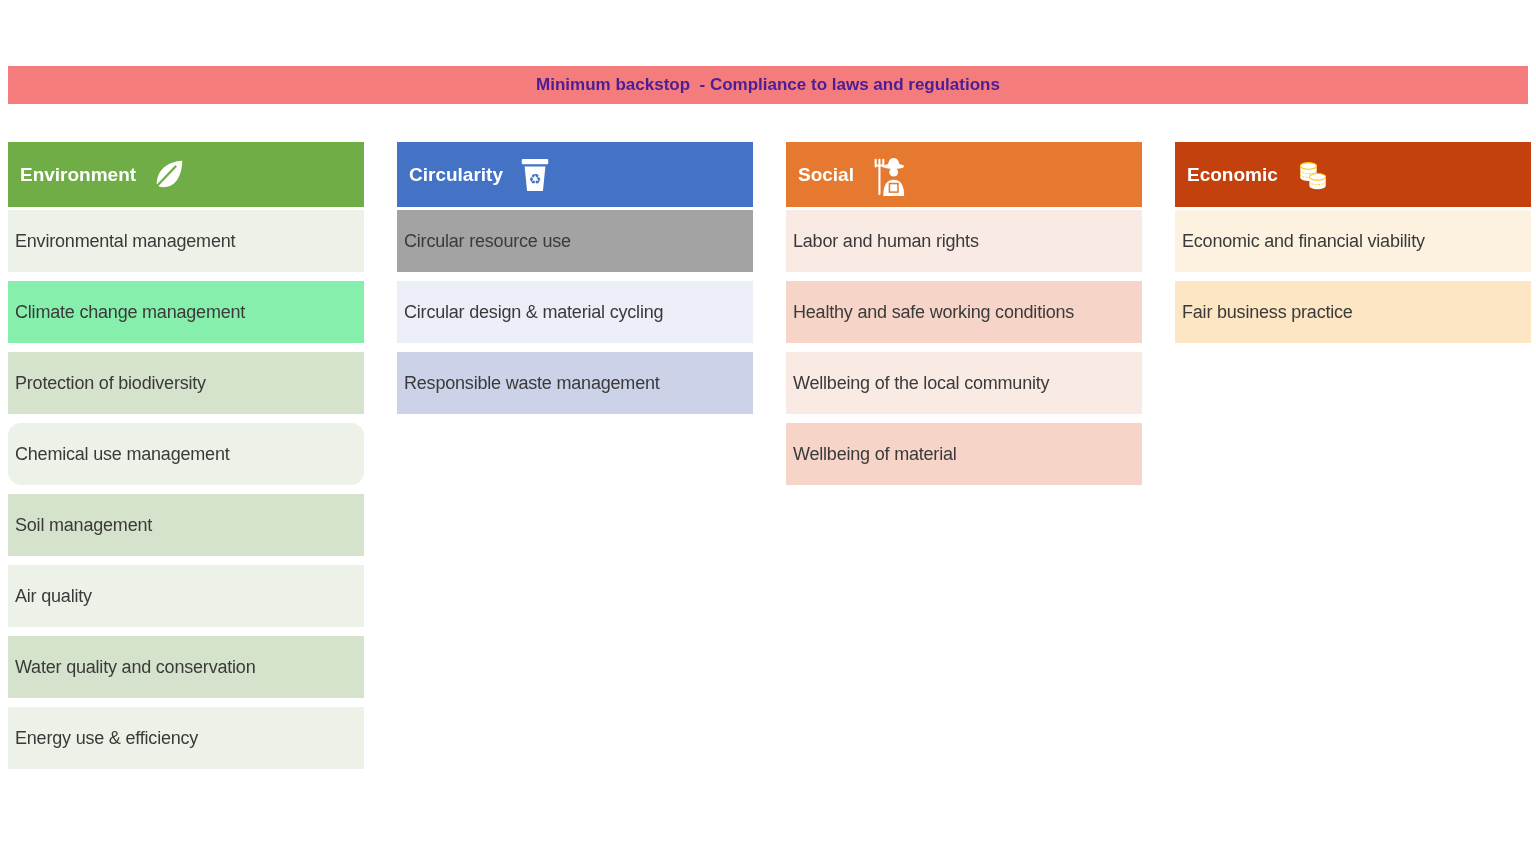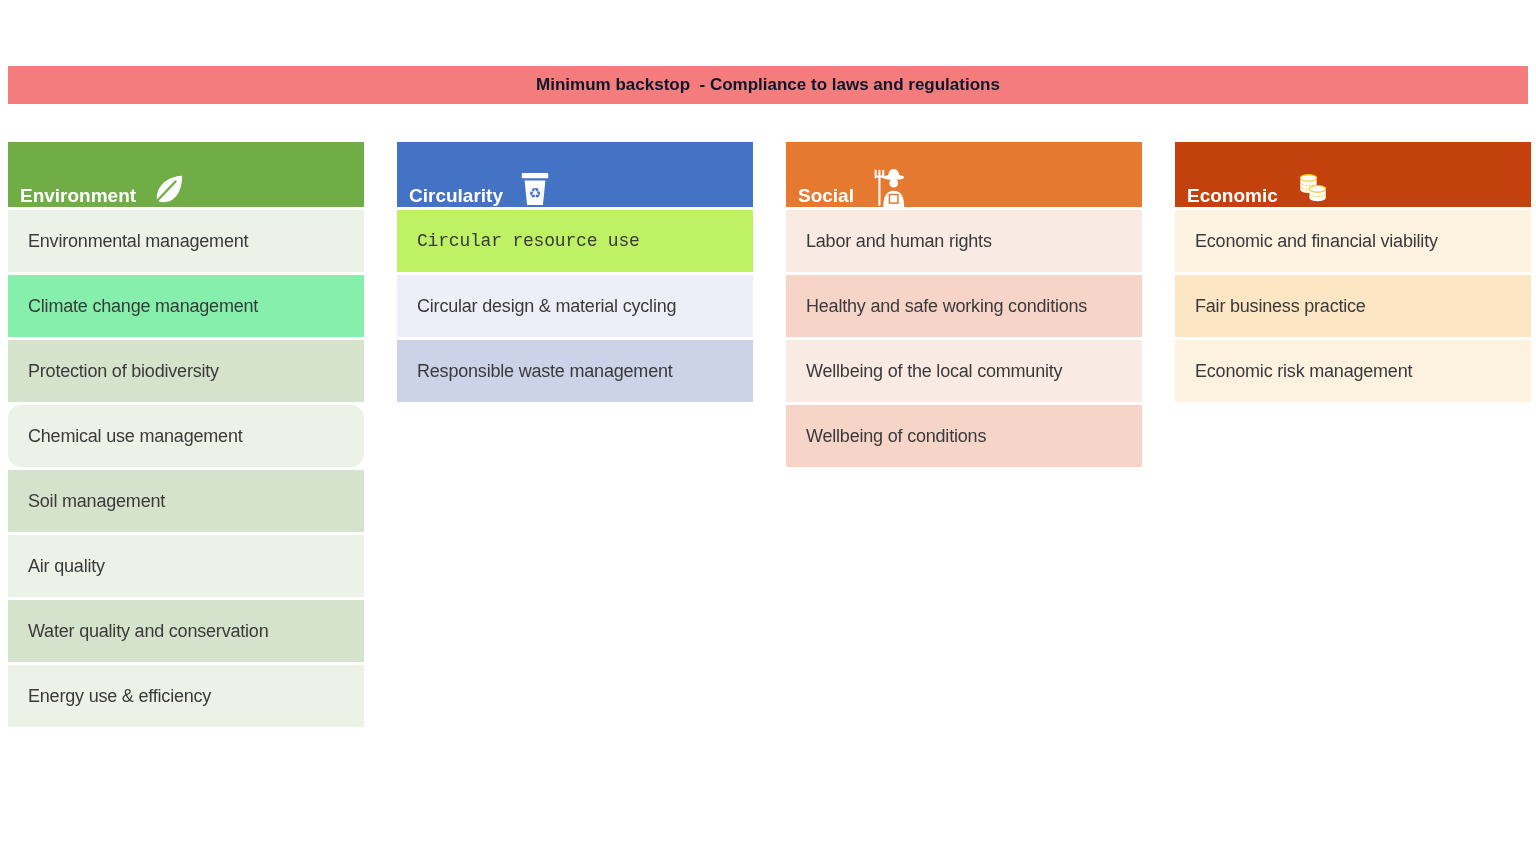--- a/index.html
+++ b/index.html
@@ -27,45 +27,45 @@
     display: grid;
     grid-template-columns: repeat(4, 356px);
     column-gap: 33px;
     align-items: start;
   }
   .column { display: block; }
   .col-header {
     height: 65px;
     margin-bottom: 3px;
     display: flex;
-    align-items: flex-end;
+    align-items: center;
     gap: 15px;
     padding: 0 12px;
     box-sizing: border-box;
     color: #ffffff;
     font-weight: 700;
     font-size: 19px;
   }
   .col-header .icon { display: flex; align-items: center; }
   .row {
     height: 62px;
-    margin-bottom: 3px;
+    margin-bottom: 9px;
     display: flex;
     align-items: center;
-    padding: 0 20px;
+    padding: 0 7px;
     box-sizing: border-box;
     font-size: 18px;
     color: #3a3a3a;
     letter-spacing: -0.2px;
   }
 </style>
 </head>
 <body>
 
-<div class="banner" id="banner" style="background: rgb(244, 124, 124); color: #0f172a; justify-content: center;">
+<div class="banner" id="banner" style="background: rgb(244, 124, 124); color: #4c1d95; justify-content: center;">
   <span>Minimum backstop  - Compliance to laws and regulations</span>
 </div>
 
 <div class="columns" id="columns">
     <div class="column">
       <div class="col-header" style="background: rgb(112, 173, 71);">
         <span>Environment</span>
         <span class="icon">
           <svg width="34" height="34" viewBox="0 0 36 36">
        <path d="M33 3 C33 17 27 31 13 31 C9.7 31 7.2 29.6 6 27.5 C6 13 18 3.5 33 3 Z" fill="#fff"></path>
@@ -102,21 +102,21 @@
       <div class="col-header" style="background: rgb(68, 114, 196);">
         <span>Circularity</span>
         <span class="icon">
           <svg width="34" height="36" viewBox="0 0 36 38">
        <rect x="4" y="2" width="28" height="5.5" rx="1" fill="#fff"></rect>
        <path d="M7 10 H29 L26.4 36 H9.6 Z" fill="#fff"></path>
        <text x="18" y="28.5" font-size="15" text-anchor="middle" fill="#4472C4" font-family="DejaVu Sans, sans-serif">♻</text>
      </svg>
         </span>
       </div>
-      <div class="row" style="background: #bef264; font-family: Liberation Mono, monospace;">
+      <div class="row" style="background: #a3a3a3;">
         <span>Circular resource use</span>
       </div>
       <div class="row" style="background: rgb(237, 239, 248);">
         <span>Circular design &amp; material cycling</span>
       </div>
       <div class="row" style="background: rgb(204, 211, 233);">
         <span>Responsible waste management</span>
       </div>
     </div>
     <div class="column">
@@ -136,21 +136,21 @@
       <div class="row" style="background: rgb(250, 234, 228);">
         <span>Labor and human rights</span>
       </div>
       <div class="row" style="background: rgb(246, 213, 200);">
         <span>Healthy and safe working conditions</span>
       </div>
       <div class="row" style="background: rgb(250, 234, 228);">
         <span>Wellbeing of the local community</span>
       </div>
       <div class="row" style="background: rgb(246, 213, 200);">
-        <span>Wellbeing of conditions</span>
+        <span>Wellbeing of material</span>
       </div>
     </div>
     <div class="column">
       <div class="col-header" style="background: #c2410c;">
         <span>Economic</span>
         <span class="icon">
           <svg width="40" height="40" viewBox="0 0 44 44">
        <path d="M8 12 v13 a9 3.6 0 0 0 18 0 V12" fill="#fff"></path>
        <ellipse cx="17" cy="12" rx="9" ry="3.6" fill="#fff" stroke="#FFC000" stroke-width="1.2"></ellipse>
        <path d="M8 17 a9 3.6 0 0 0 18 0 M8 21 a9 3.6 0 0 0 18 0" stroke="#FFC000" stroke-width="1" fill="none" stroke-dasharray="2 1.6"></path>
@@ -159,17 +159,14 @@
        <path d="M18 29 a9 3.6 0 0 0 18 0" stroke="#FFC000" stroke-width="1" fill="none" stroke-dasharray="2 1.6"></path>
      </svg>
         </span>
       </div>
       <div class="row" style="background: rgb(253, 242, 224);">
         <span>Economic and financial viability</span>
       </div>
       <div class="row" style="background: rgb(252, 230, 195); align-items: center;">
         <span>Fair business practice</span>
       </div>
-      <div class="row" style="background: rgb(253, 242, 224);">
-        <span>Economic risk management</span>
-      </div>
     </div>
   </div>
 
 </body></html>

